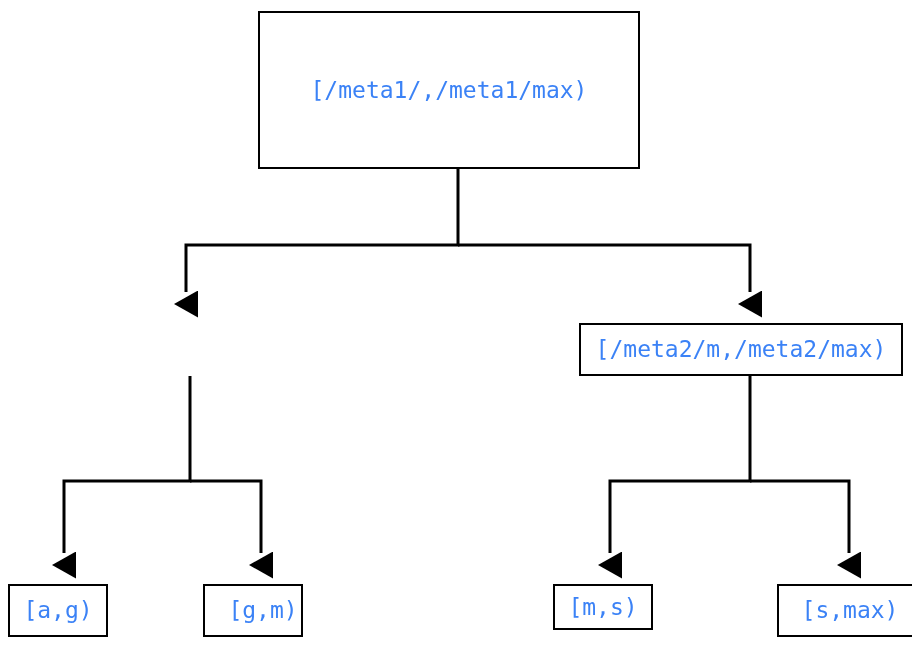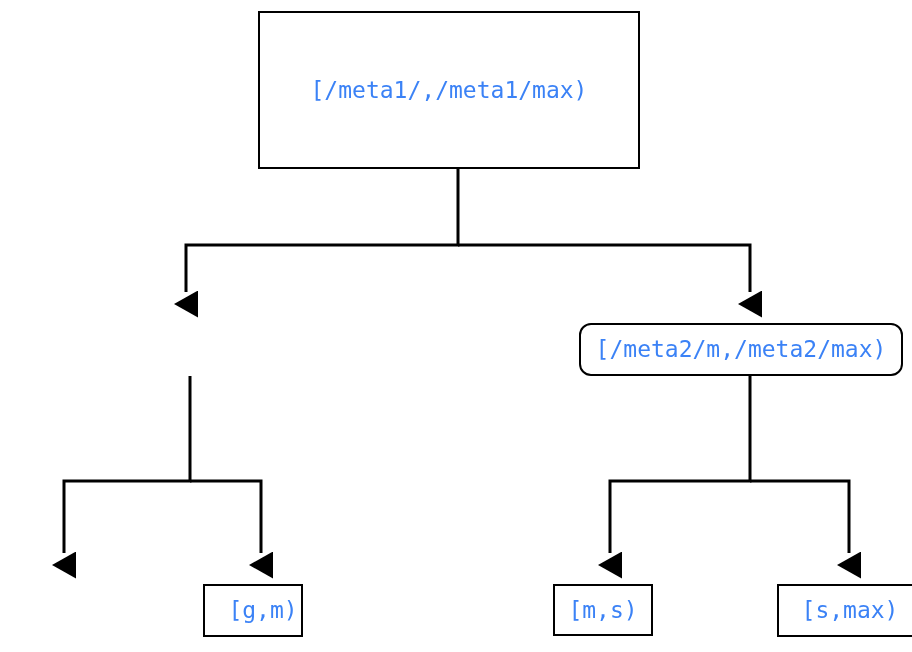--- a/index.html
+++ b/index.html
@@ -42,25 +42,25 @@
     letter-spacing: 0px;
     white-space: pre;
   }
   .node-label {
     display: block;
   }
   
   .n-root  { left: 258px; top: 11px;  width: 382px; height: 158px; }
   
   .n-mid-l { left: 21px;  top: 323px; width: 324px; height: 53px; }
-  .n-mid-r { left: 579px; top: 323px; width: 324px; height: 53px; border-radius: 12px; }
+  .n-mid-r { left: 579px; top: 323px; width: 324px; height: 53px; }
   
   .n-leaf-1 { left: 8px;   top: 584px; width: 100px; height: 53px; }
   .n-leaf-2 { left: 203px; top: 584px; width: 100px; height: 53px; padding-left: 20px; }
-  .n-leaf-3 { left: 553px; top: 584px; width: 100px; height: 52px; }
+  .n-leaf-3 { left: 553px; top: 584px; width: 100px; height: 46px; }
   .n-leaf-4 { left: 777px; top: 584px; width: 146px; height: 53px; }
 </style>
 </head>
 <body>
 
 <div id="diagram">
 
   <svg id="edges" width="912" height="652" viewBox="0 0 912 652" xmlns="http://www.w3.org/2000/svg">
     <defs>
       <marker id="arrowhead" markerWidth="9" markerHeight="8" refX="0.5" refY="4" orient="auto" markerUnits="strokeWidth">
@@ -92,20 +92,23 @@
 
   <div class="node n-root">
     <span class="node-label">[/meta1/,/meta1/max)</span>
   </div>
 
 
   <div class="node n-mid-r">
     <span class="node-label">[/meta2/m,/meta2/max)</span>
   </div>
 
+  <div class="node n-leaf-1">
+    <span class="node-label">[a,g)</span>
+  </div>
 
   <div class="node n-leaf-2">
     <span class="node-label">[g,m)</span>
   </div>
 
   <div class="node n-leaf-3">
     <span class="node-label">[m,s)</span>
   </div>
 
   <div class="node n-leaf-4">

